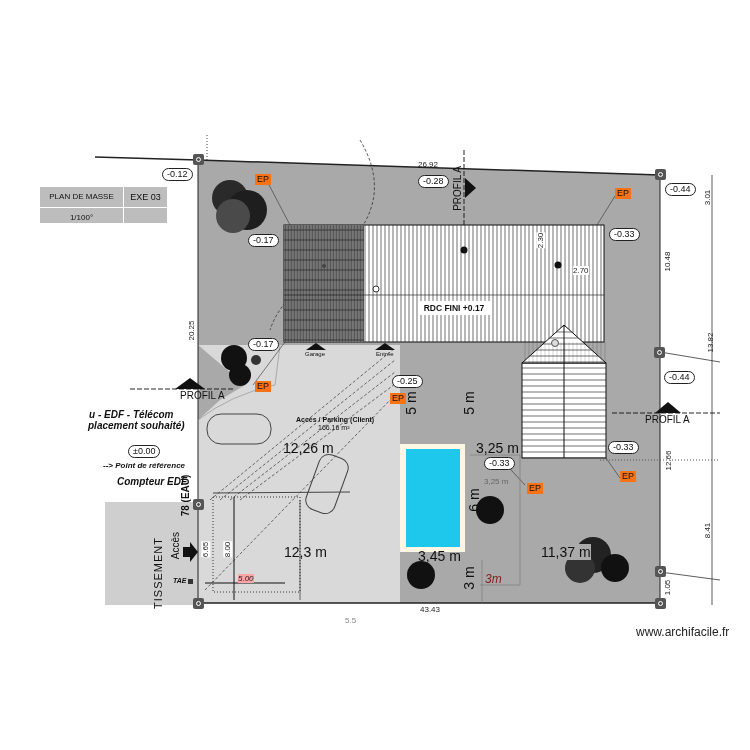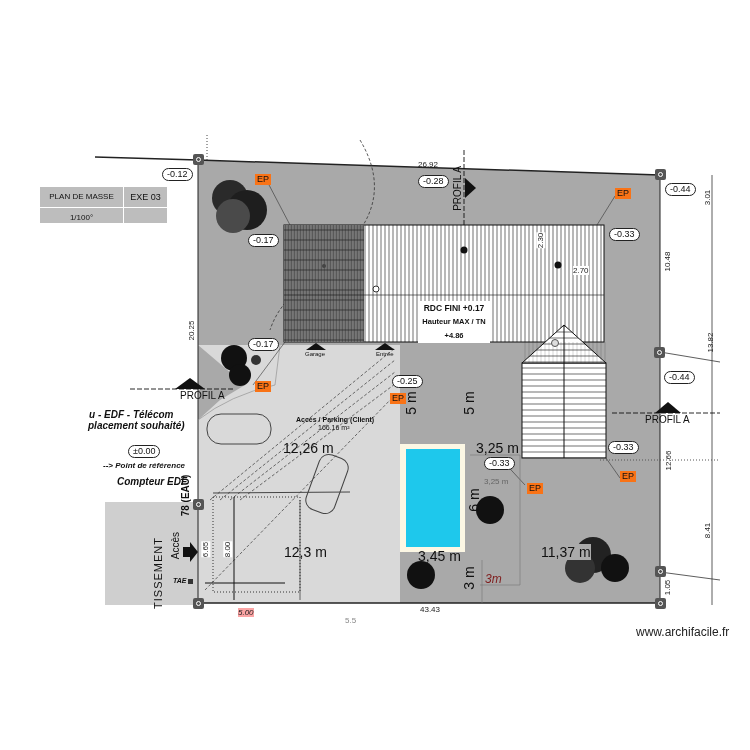--- a/index.html
+++ b/index.html
@@ -171,21 +171,20 @@
 <div class="ep" style="left:390px;top:393px;">EP</div>
 <div class="ep" style="left:527px;top:483px;">EP</div>
 <div class="ep" style="left:620px;top:471px;">EP</div>
 
 <div class="abs" style="left:180px;top:390px;font-size:10px;">PROFIL A</div>
 <div class="abs" style="left:645px;top:414px;font-size:10px;">PROFIL A</div>
 <div class="abs rot" style="left:427px;top:183px;font-size:10px;width:60px;text-align:center;">PROFIL A</div>
 
 <div class="info">
   <div>RDC FINI +0.17</div>
-  <div style="font-size:7.5px;">Hauteur MAX / TN  +4.86</div>
 </div>
 
 <div class="small" style="left:418px;top:160px;text-align:right;">26.92</div>
 <div class="small" style="left:420px;top:605px;">43.43</div>
 <div class="small rot" style="left:181px;top:326px;">20.25</div>
 <div class="small rot" style="left:700px;top:193px;">3.01</div>
 <div class="small rot" style="left:657px;top:257px;">10.48</div>
 <div class="small rot" style="left:700px;top:338px;">13.82</div>
 <div class="small rot" style="left:658px;top:456px;">12.66</div>
 <div class="small rot" style="left:700px;top:526px;">8.41</div>
@@ -203,21 +202,21 @@
 <div class="abs" style="left:103px;top:461px;font-size:8px;font-weight:bold;font-style:italic;">--&gt; Point de référence</div>
 <div class="abs" style="left:117px;top:476px;font-size:10px;font-weight:bold;font-style:italic;">Compteur EDF</div>
 <div class="abs rot" style="left:160px;top:490px;font-size:10px;font-weight:bold;width:50px;text-align:center;">78 (EAU)</div>
 <div class="abs rot" style="left:158px;top:540px;font-size:10px;width:34px;text-align:center;">Accès</div>
 <div class="abs" style="left:173px;top:577px;font-size:7px;font-style:italic;font-weight:bold;">TAE</div>
 <div class="abs" style="left:188px;top:579px;width:5px;height:5px;background:#333;"></div>
 <div class="abs rot" style="left:113px;top:567px;font-size:11px;letter-spacing:1px;width:90px;text-align:center;">TISSEMENT</div>
 
 <div class="small rot" style="left:220px;top:545px;background:#fff;">8.00</div>
 <div class="small rot" style="left:198px;top:545px;background:#fff;">6.65</div>
-<div class="small" style="left:238px;top:608px;background:#fca5a5;font-style:italic;">5.00</div>
+<div class="small" style="left:238px;top:574px;background:#fca5a5;font-style:italic;">5.00</div>
 
 <div class="dim" style="left:283px;top:440px;">12,26 m</div>
 <div class="dim" style="left:284px;top:544px;">12,3 m</div>
 <div class="dim" style="left:476px;top:440px;">3,25 m</div>
 <div class="dim" style="left:541px;top:544px;background:#aaa;">11,37 m</div>
 <div class="dim" style="left:418px;top:548px;">3,45 m</div>
 <div class="dim rot" style="left:462px;top:492px;">6 m</div>
 <div class="dim rot" style="left:399px;top:395px;">5 m</div>
 <div class="dim rot" style="left:457px;top:395px;">5 m</div>
 <div class="dim rot" style="left:457px;top:570px;">3 m</div>

